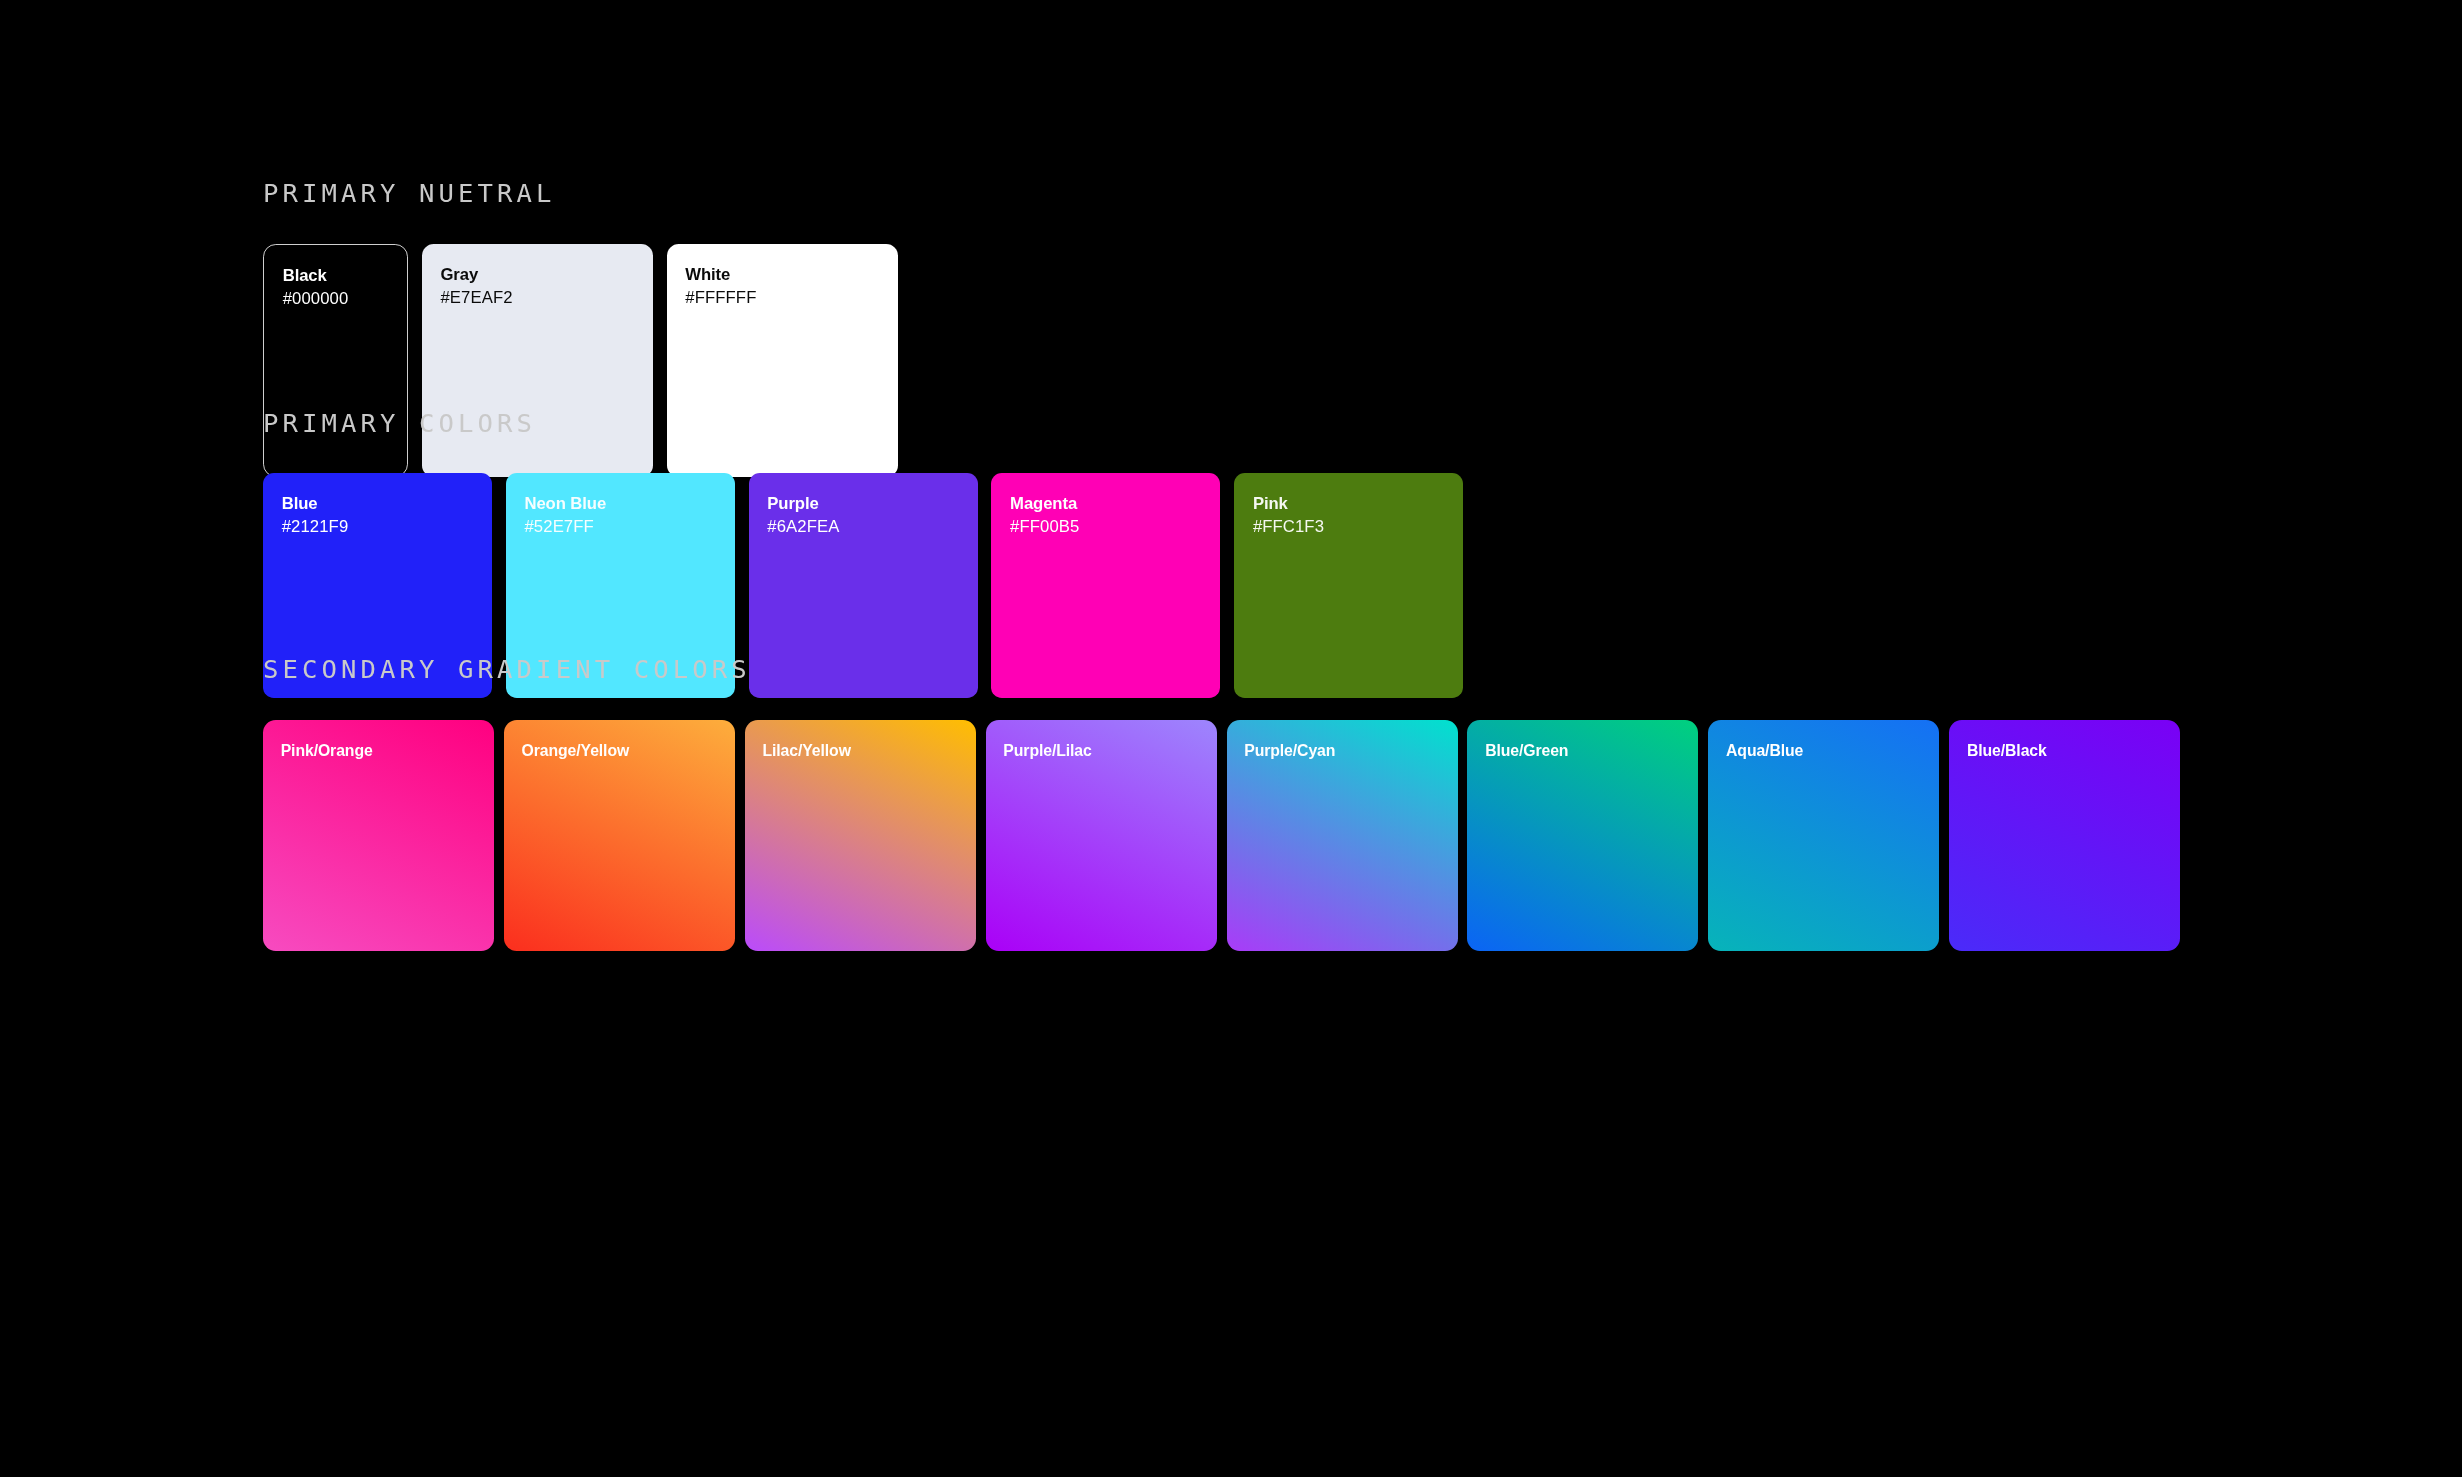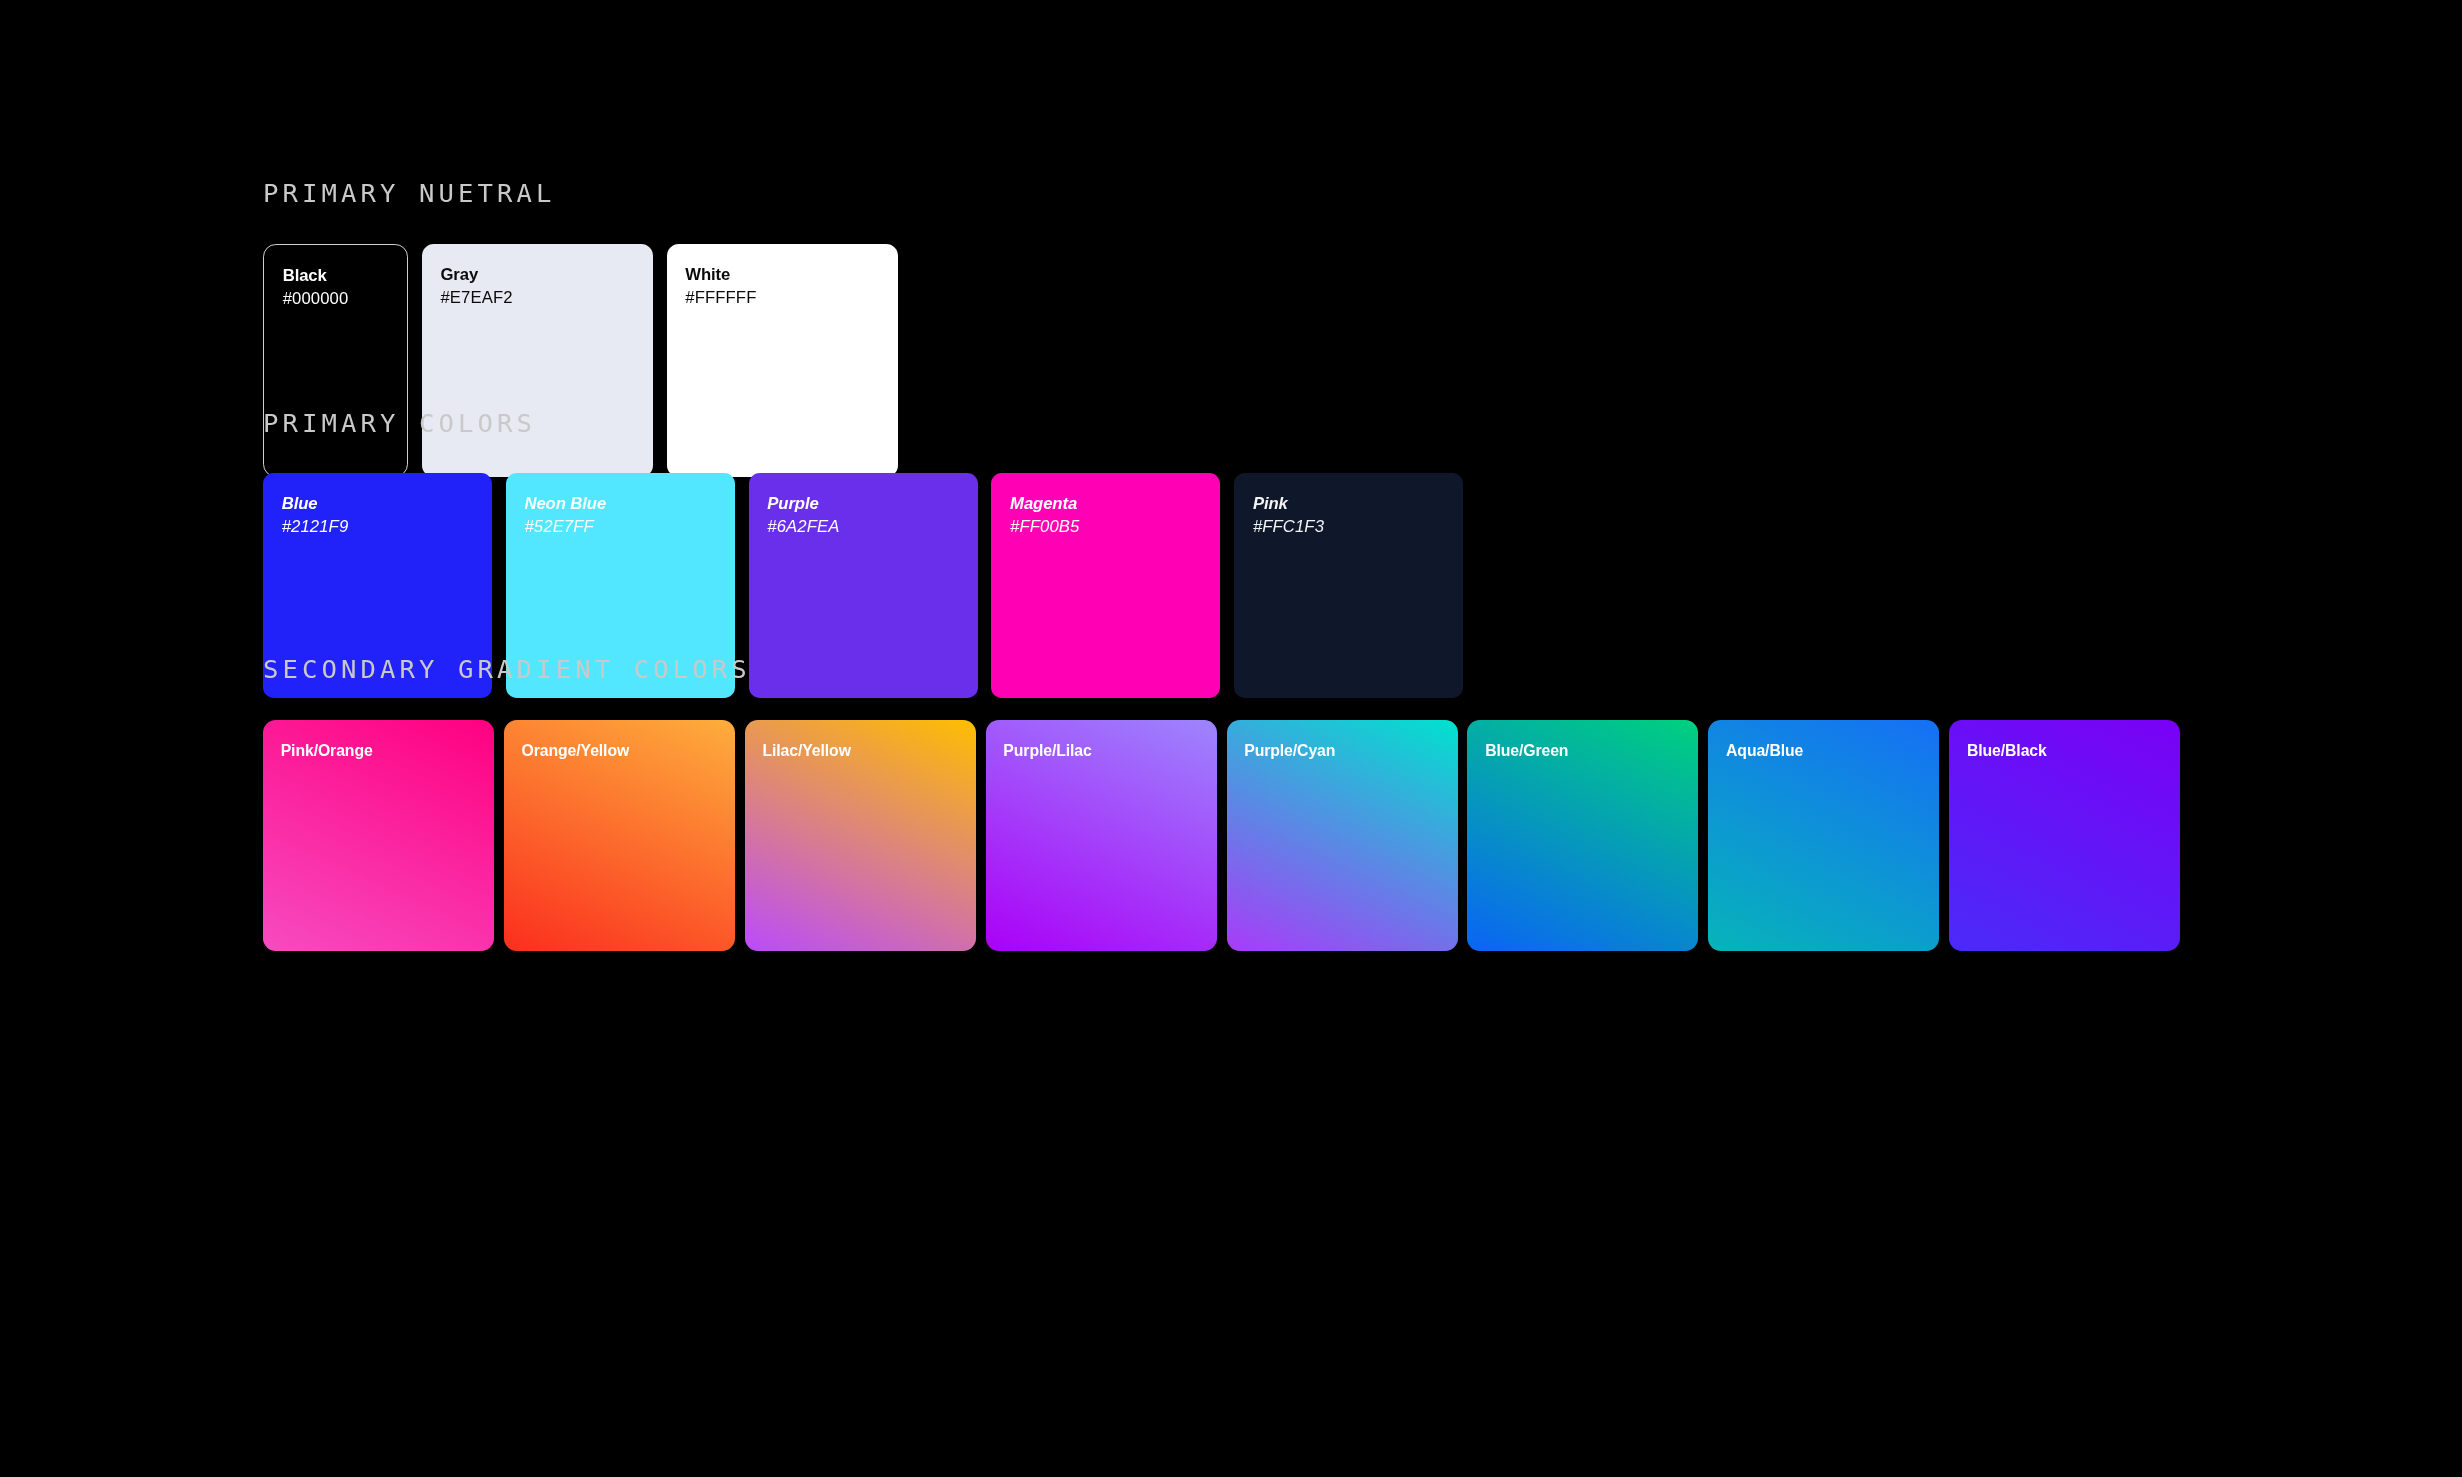--- a/index.html
+++ b/index.html
@@ -103,21 +103,21 @@
 
   
   #section-primary { top: 411px; }
   #section-primary .row { margin-top: 36px; gap: 13.8px; }
 
   .swatch.primary {
     width: 229px;
     height: 225px;
     border-radius: 10.8px;
   }
-  .swatch.primary .swatch-labels { color: #ffffff; font-style: italic; }
+  .swatch.primary .swatch-labels { color: #ffffff; }
 
   
   #section-gradient { top: 657px; }
   #section-gradient .row { margin-top: 37px; gap: 9.9px; }
 
   .swatch.gradient {
     width: 231px;
     height: 231px;
     border-radius: 12.8px;
   }
@@ -181,21 +181,21 @@
             <span class="swatch-name" style="color: rgb(255, 255, 255);">Purple</span>
             <span class="swatch-hex" style="color: rgb(255, 255, 255);">#6A2FEA</span>
           </div>
         </div>
         <div class="swatch primary" style="background: rgb(255, 0, 181);">
           <div class="swatch-labels">
             <span class="swatch-name" style="color: rgb(255, 255, 255);">Magenta</span>
             <span class="swatch-hex" style="color: rgb(255, 255, 255);">#FF00B5</span>
           </div>
         </div>
-        <div class="swatch primary" style="background: #0f172a;">
+        <div class="swatch primary" style="background: #4d7c0f;">
           <div class="swatch-labels">
             <span class="swatch-name" style="color: rgba(255, 255, 255, 0.95);">Pink</span>
             <span class="swatch-hex" style="color: rgba(255, 255, 255, 0.95);">#FFC1F3</span>
           </div>
         </div>
       </div>
   </div>
 
   <div class="section" id="section-gradient">
     <div class="section-title" style="color: rgb(201, 201, 201);">SECONDARY GRADIENT COLORS</div>

